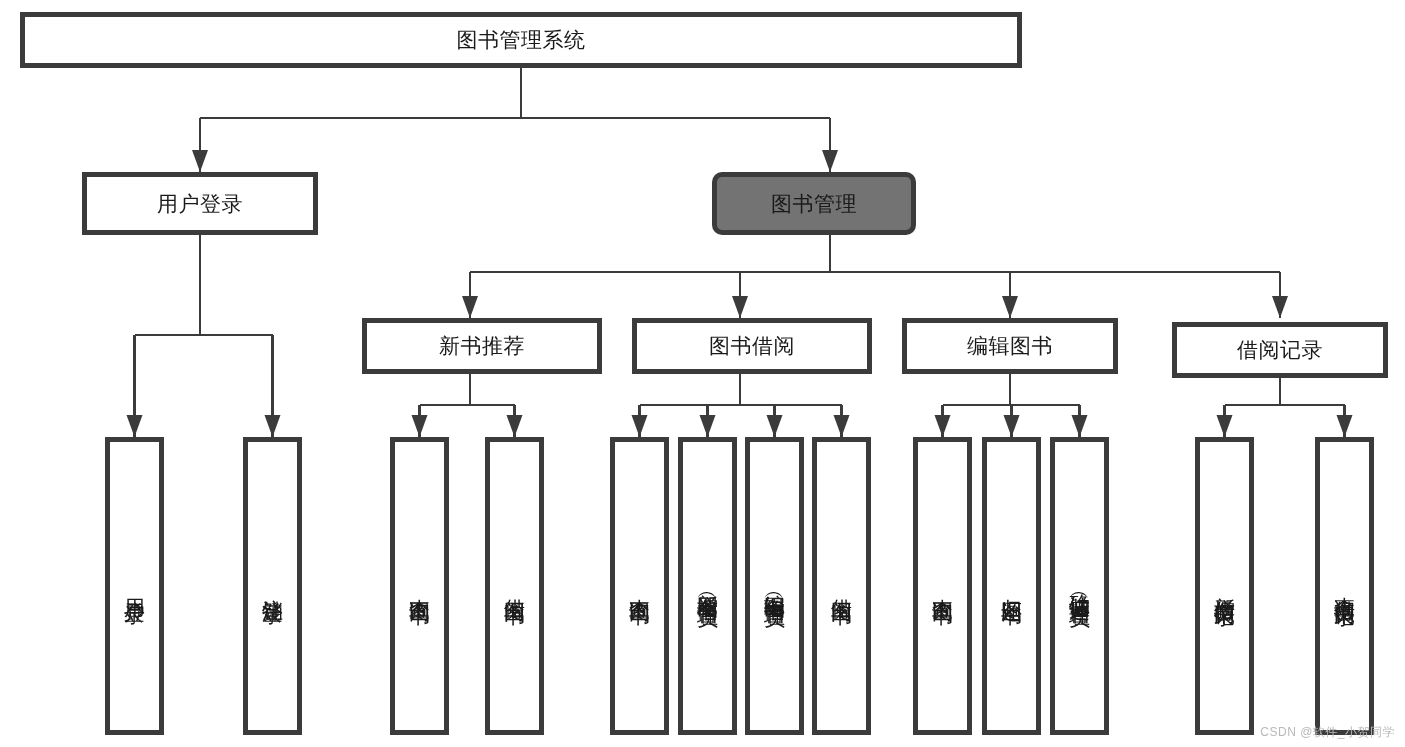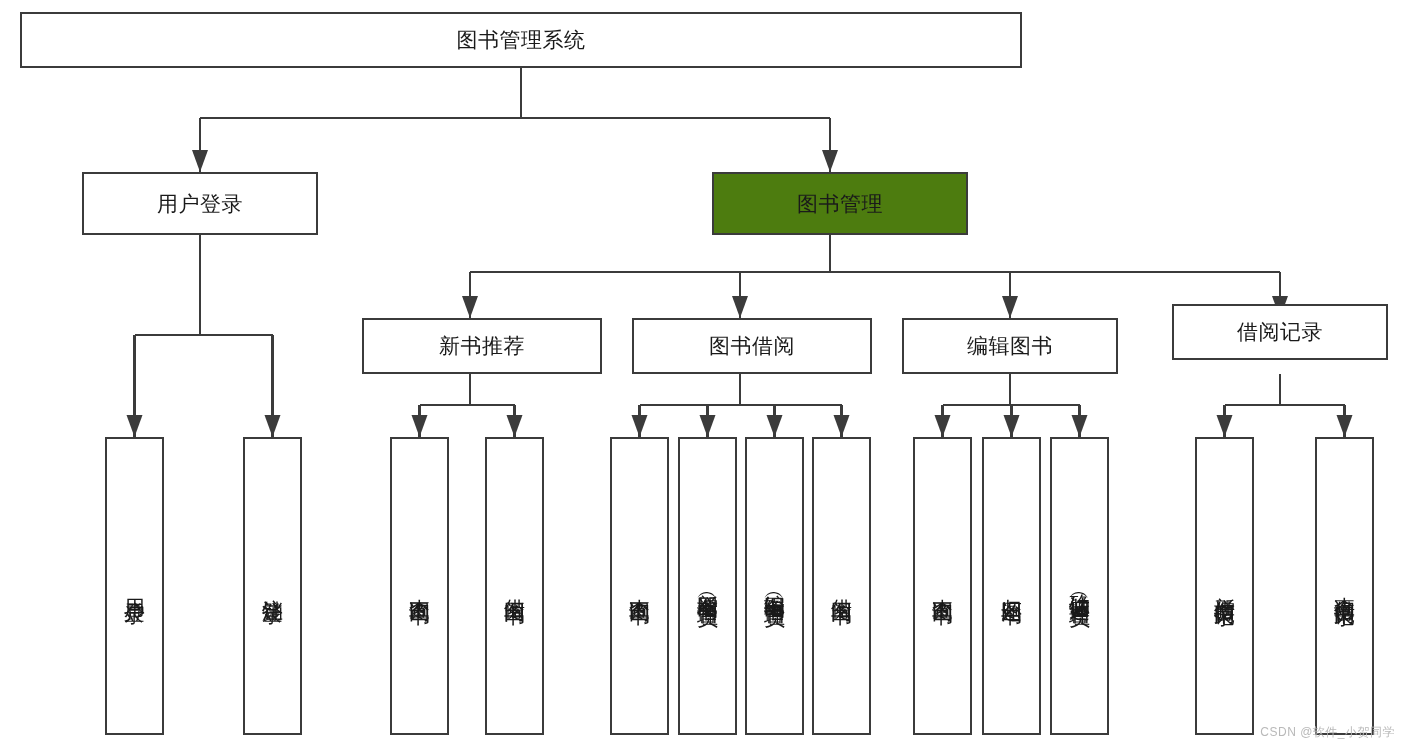--- a/index.html
+++ b/index.html
@@ -22,21 +22,21 @@
     left: 0;
     top: 0;
     width: 1405px;
     height: 747px;
     pointer-events: none;
   }
   .node {
     position: absolute;
     box-sizing: border-box;
     background: #ffffff;
-    border: 2px solid #eab308;
+    border: 5px solid #eab308;
     display: flex;
     align-items: center;
     justify-content: center;
     color: #1a1a1a;
   }
   .node.horiz {
     font-size: 21px;
     letter-spacing: 0.5px;
   }
   .node.vert {
@@ -122,33 +122,33 @@
       <line x1="1344.5" y1="405" x2="1344.5" y2="437" stroke="#3b3b3b" stroke-width="2.6" shape-rendering="crispEdges"></line>
       <path d="M 1336.5 415 L 1352.5 415 L 1344.5 437 Z" fill="#3b3b3b"></path>
     </svg>
   <div id="nodes">
       <div class="node horiz" id="node-root" style="left: 20px; top: 12px; width: 1002px; height: 56px; border-color: rgb(59, 59, 59); background: rgb(255, 255, 255); color: rgb(26, 26, 26);">
         <span class="label">图书管理系统</span>
       </div>
       <div class="node horiz" id="node-login" style="left: 82px; top: 172px; width: 236px; height: 63px; border-color: rgb(59, 59, 59); background: rgb(255, 255, 255); color: rgb(26, 26, 26);">
         <span class="label">用户登录</span>
       </div>
-      <div class="node horiz" id="node-bookmgmt" style="left: 712px; top: 172px; width: 256px; height: 63px; border-color: rgb(59, 59, 59); background: #4d7c0f; color: rgb(26, 26, 26);">
+      <div class="node horiz" id="node-bookmgmt" style="left: 712px; top: 172px; width: 204px; height: 63px; border-color: rgb(59, 59, 59); background: #737373; color: rgb(26, 26, 26); border-radius: 10px;">
         <span class="label">图书管理</span>
       </div>
       <div class="node horiz" id="node-recommend" style="left: 362px; top: 318px; width: 240px; height: 56px; border-color: rgb(59, 59, 59); background: rgb(255, 255, 255); color: rgb(26, 26, 26);">
         <span class="label">新书推荐</span>
       </div>
       <div class="node horiz" id="node-borrow" style="left: 632px; top: 318px; width: 240px; height: 56px; border-color: rgb(59, 59, 59); background: rgb(255, 255, 255); color: rgb(26, 26, 26);">
         <span class="label">图书借阅</span>
       </div>
       <div class="node horiz" id="node-current" style="left: 902px; top: 318px; width: 216px; height: 56px; border-color: rgb(59, 59, 59); background: rgb(255, 255, 255); color: rgb(26, 26, 26);">
         <span class="label">编辑图书</span>
       </div>
-      <div class="node horiz" id="node-records" style="left: 1172px; top: 304px; width: 216px; height: 56px; border-color: rgb(59, 59, 59); background: rgb(255, 255, 255); color: rgb(26, 26, 26);">
+      <div class="node horiz" id="node-records" style="left: 1172px; top: 322px; width: 216px; height: 56px; border-color: rgb(59, 59, 59); background: rgb(255, 255, 255); color: rgb(26, 26, 26);">
         <span class="label">借阅记录</span>
       </div>
       <div class="node vert" id="node-l-login" style="left: 105px; top: 437px; width: 59px; height: 298px; border-color: rgb(59, 59, 59); background: rgb(255, 255, 255); color: rgb(26, 26, 26);">
         <span class="label">用户登录</span>
       </div>
       <div class="node vert" id="node-l-logout" style="left: 243px; top: 437px; width: 59px; height: 298px; border-color: rgb(59, 59, 59); background: rgb(255, 255, 255); color: rgb(26, 26, 26);">
         <span class="label">注销登录</span>
       </div>
       <div class="node vert" id="node-r-query" style="left: 390px; top: 437px; width: 59px; height: 298px; border-color: rgb(59, 59, 59); background: rgb(255, 255, 255); color: rgb(26, 26, 26);">
         <span class="label">查询图书</span>

